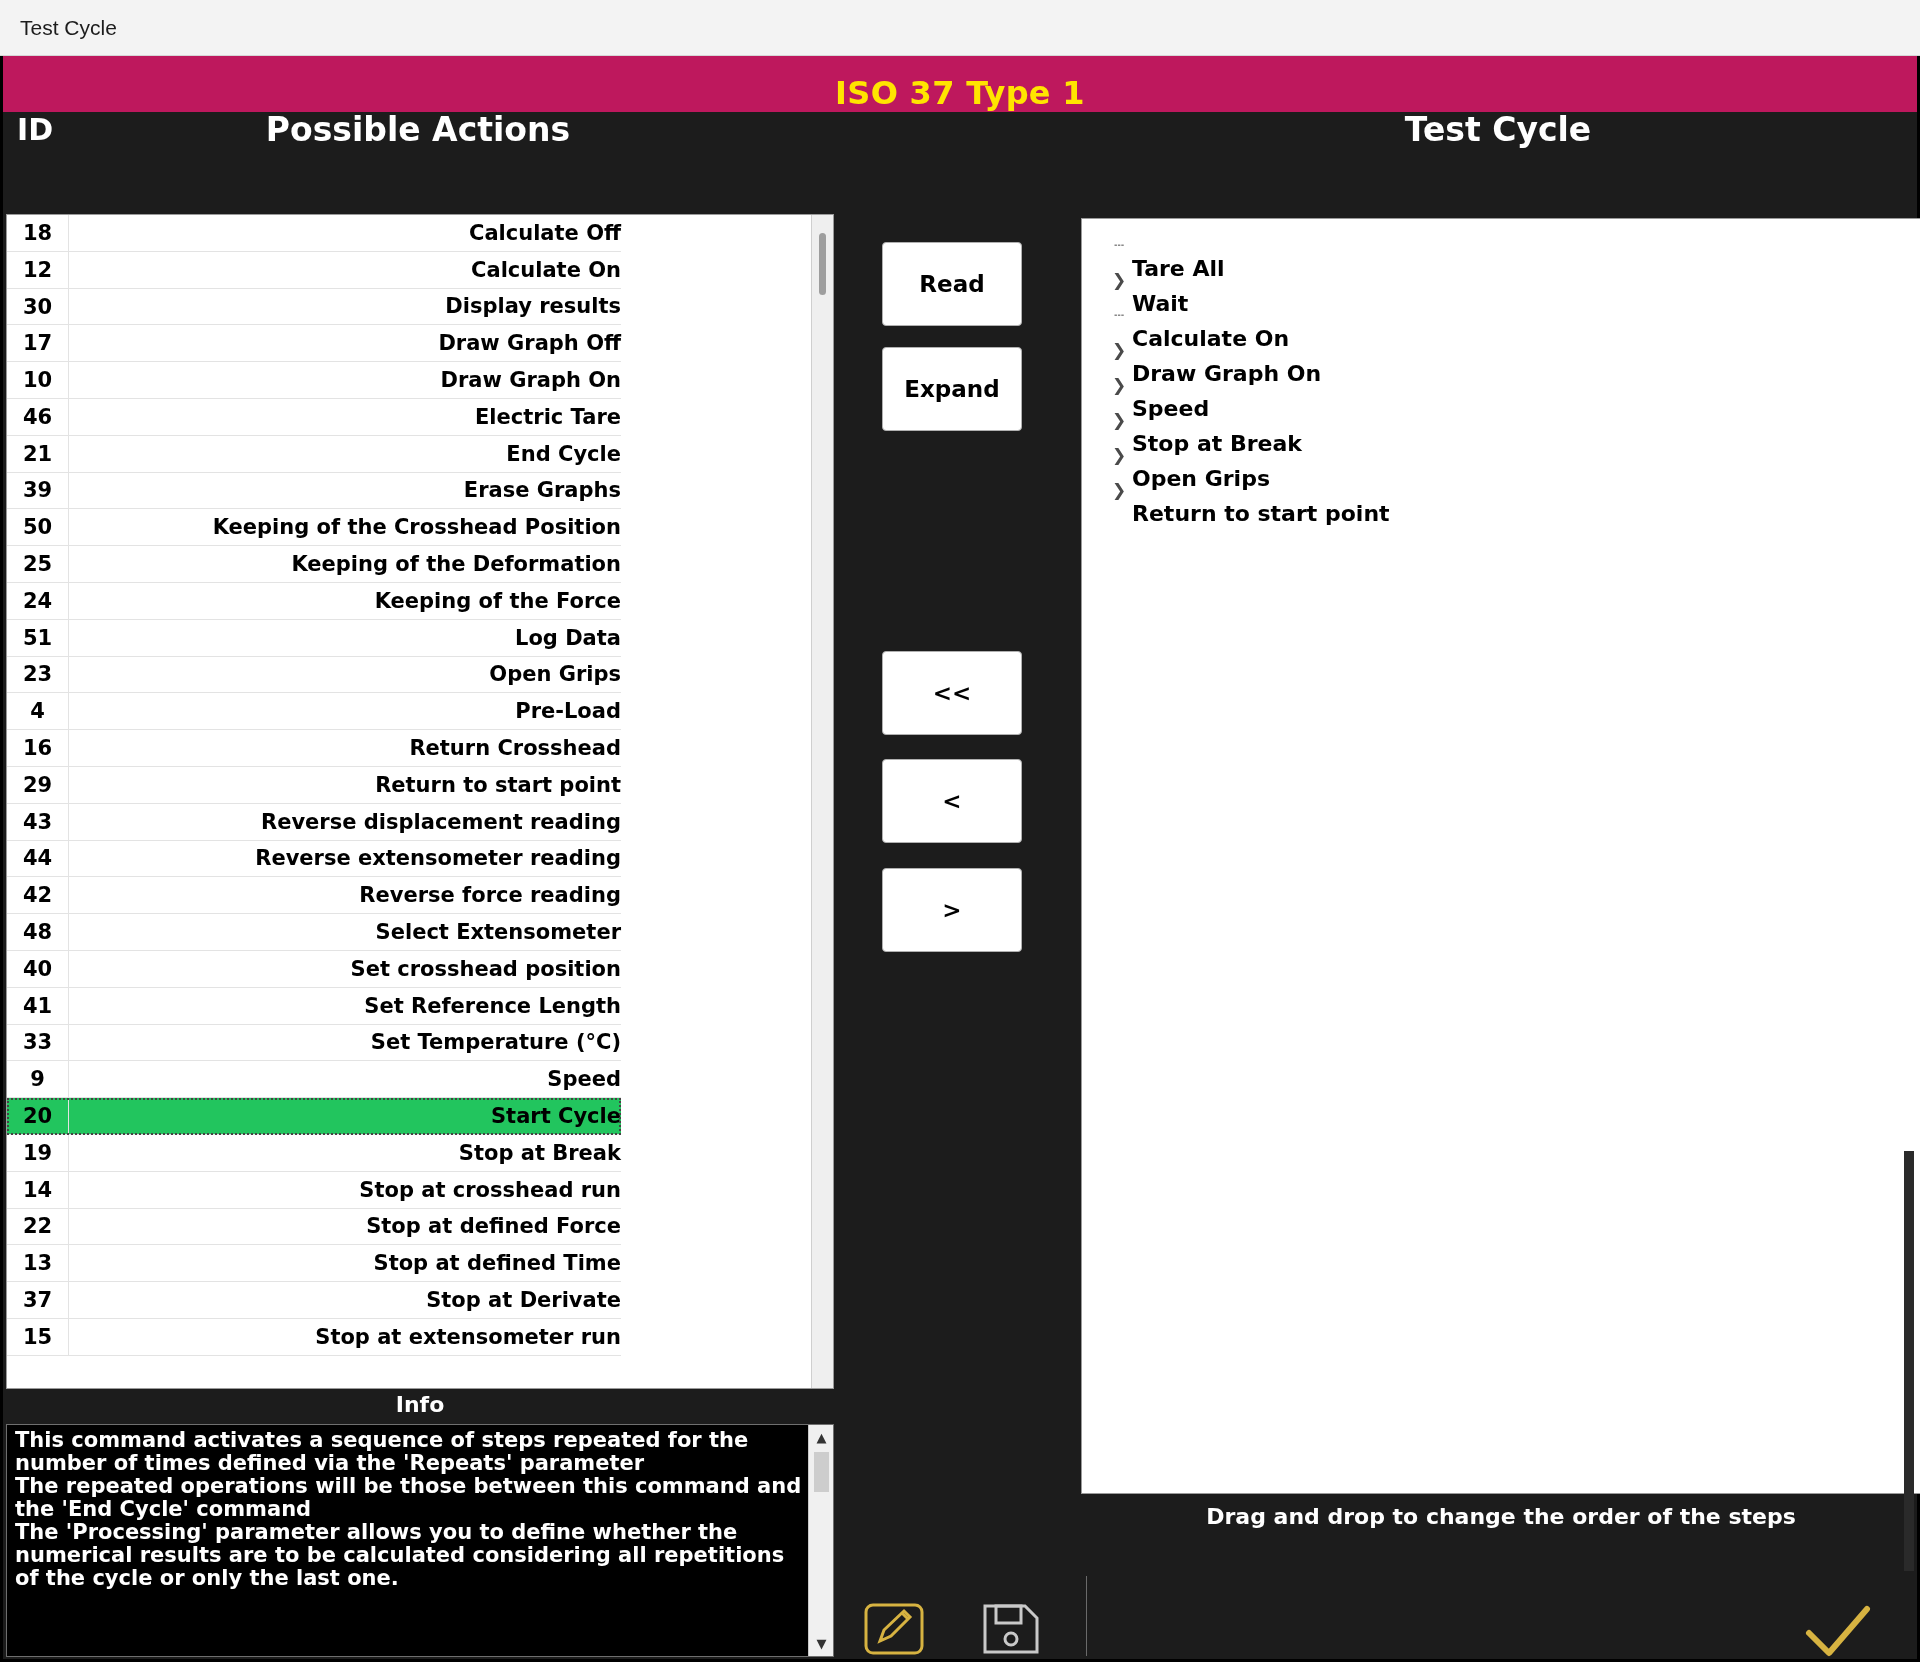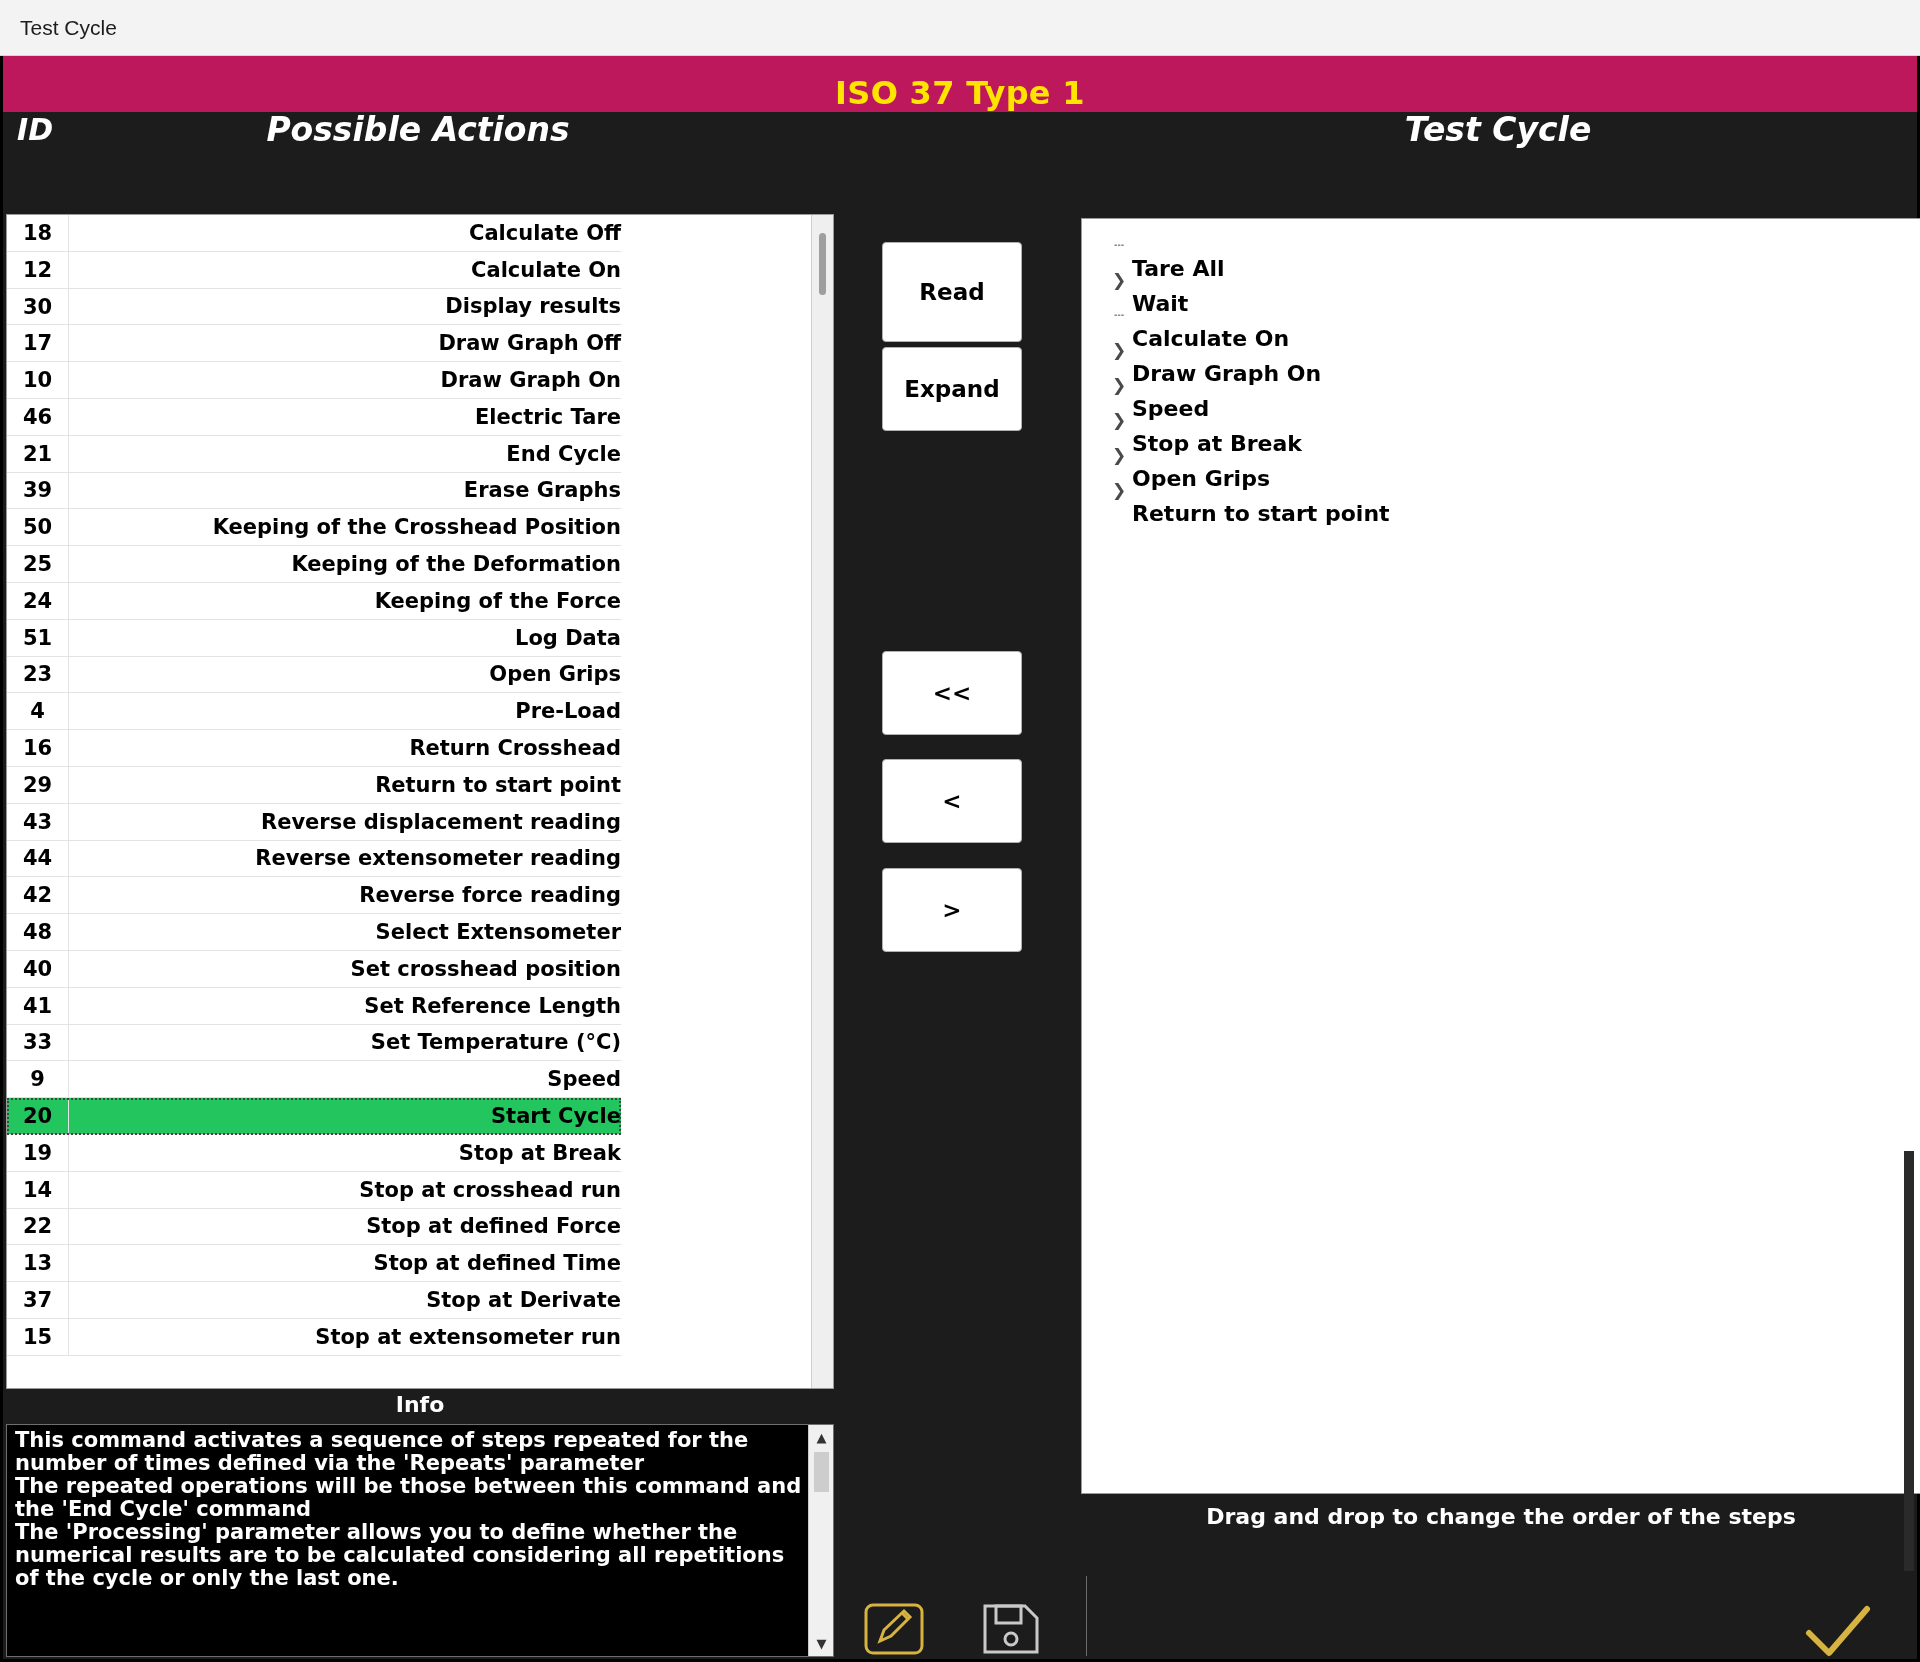--- a/index.html
+++ b/index.html
@@ -48,21 +48,20 @@
     color: #ffe400;
     font-size: 32px;
     font-weight: bold;
     letter-spacing: .3px;
   }
 
   
   .col-heads {
     position: relative;
     height: 48px;
-    font-style: italic;
   }
   .head-id {
     position: absolute;
     left: 14px; top: 0;
     color: #fff;
     font-size: 30px;
     font-weight: bold;
   }
   .head-actions {
     position: absolute;
@@ -206,21 +205,21 @@
     border: 1px solid #b0b0b0;
     border-radius: 4px;
     color: #000;
     font-size: 23px;
     font-weight: bold;
     display: flex;
     align-items: center;
     justify-content: center;
     cursor: pointer;
   }
-  #btn-read   { left: 879px; top: 186px; width: 140px; height: 100px; }
+  #btn-read   { left: 879px; top: 186px; width: 140px; height: 84px; }
   #btn-expand { left: 879px; top: 291px; width: 140px; height: 84px; }
   #btn-ll     { left: 879px; top: 595px; width: 140px; height: 84px; }
   #btn-l      { left: 879px; top: 703px; width: 140px; height: 84px; }
   #btn-r      { left: 879px; top: 812px; width: 140px; height: 84px; }
 
   
   .right-panel {
     position: absolute;
     left: 1078px;
     top: 162px;

